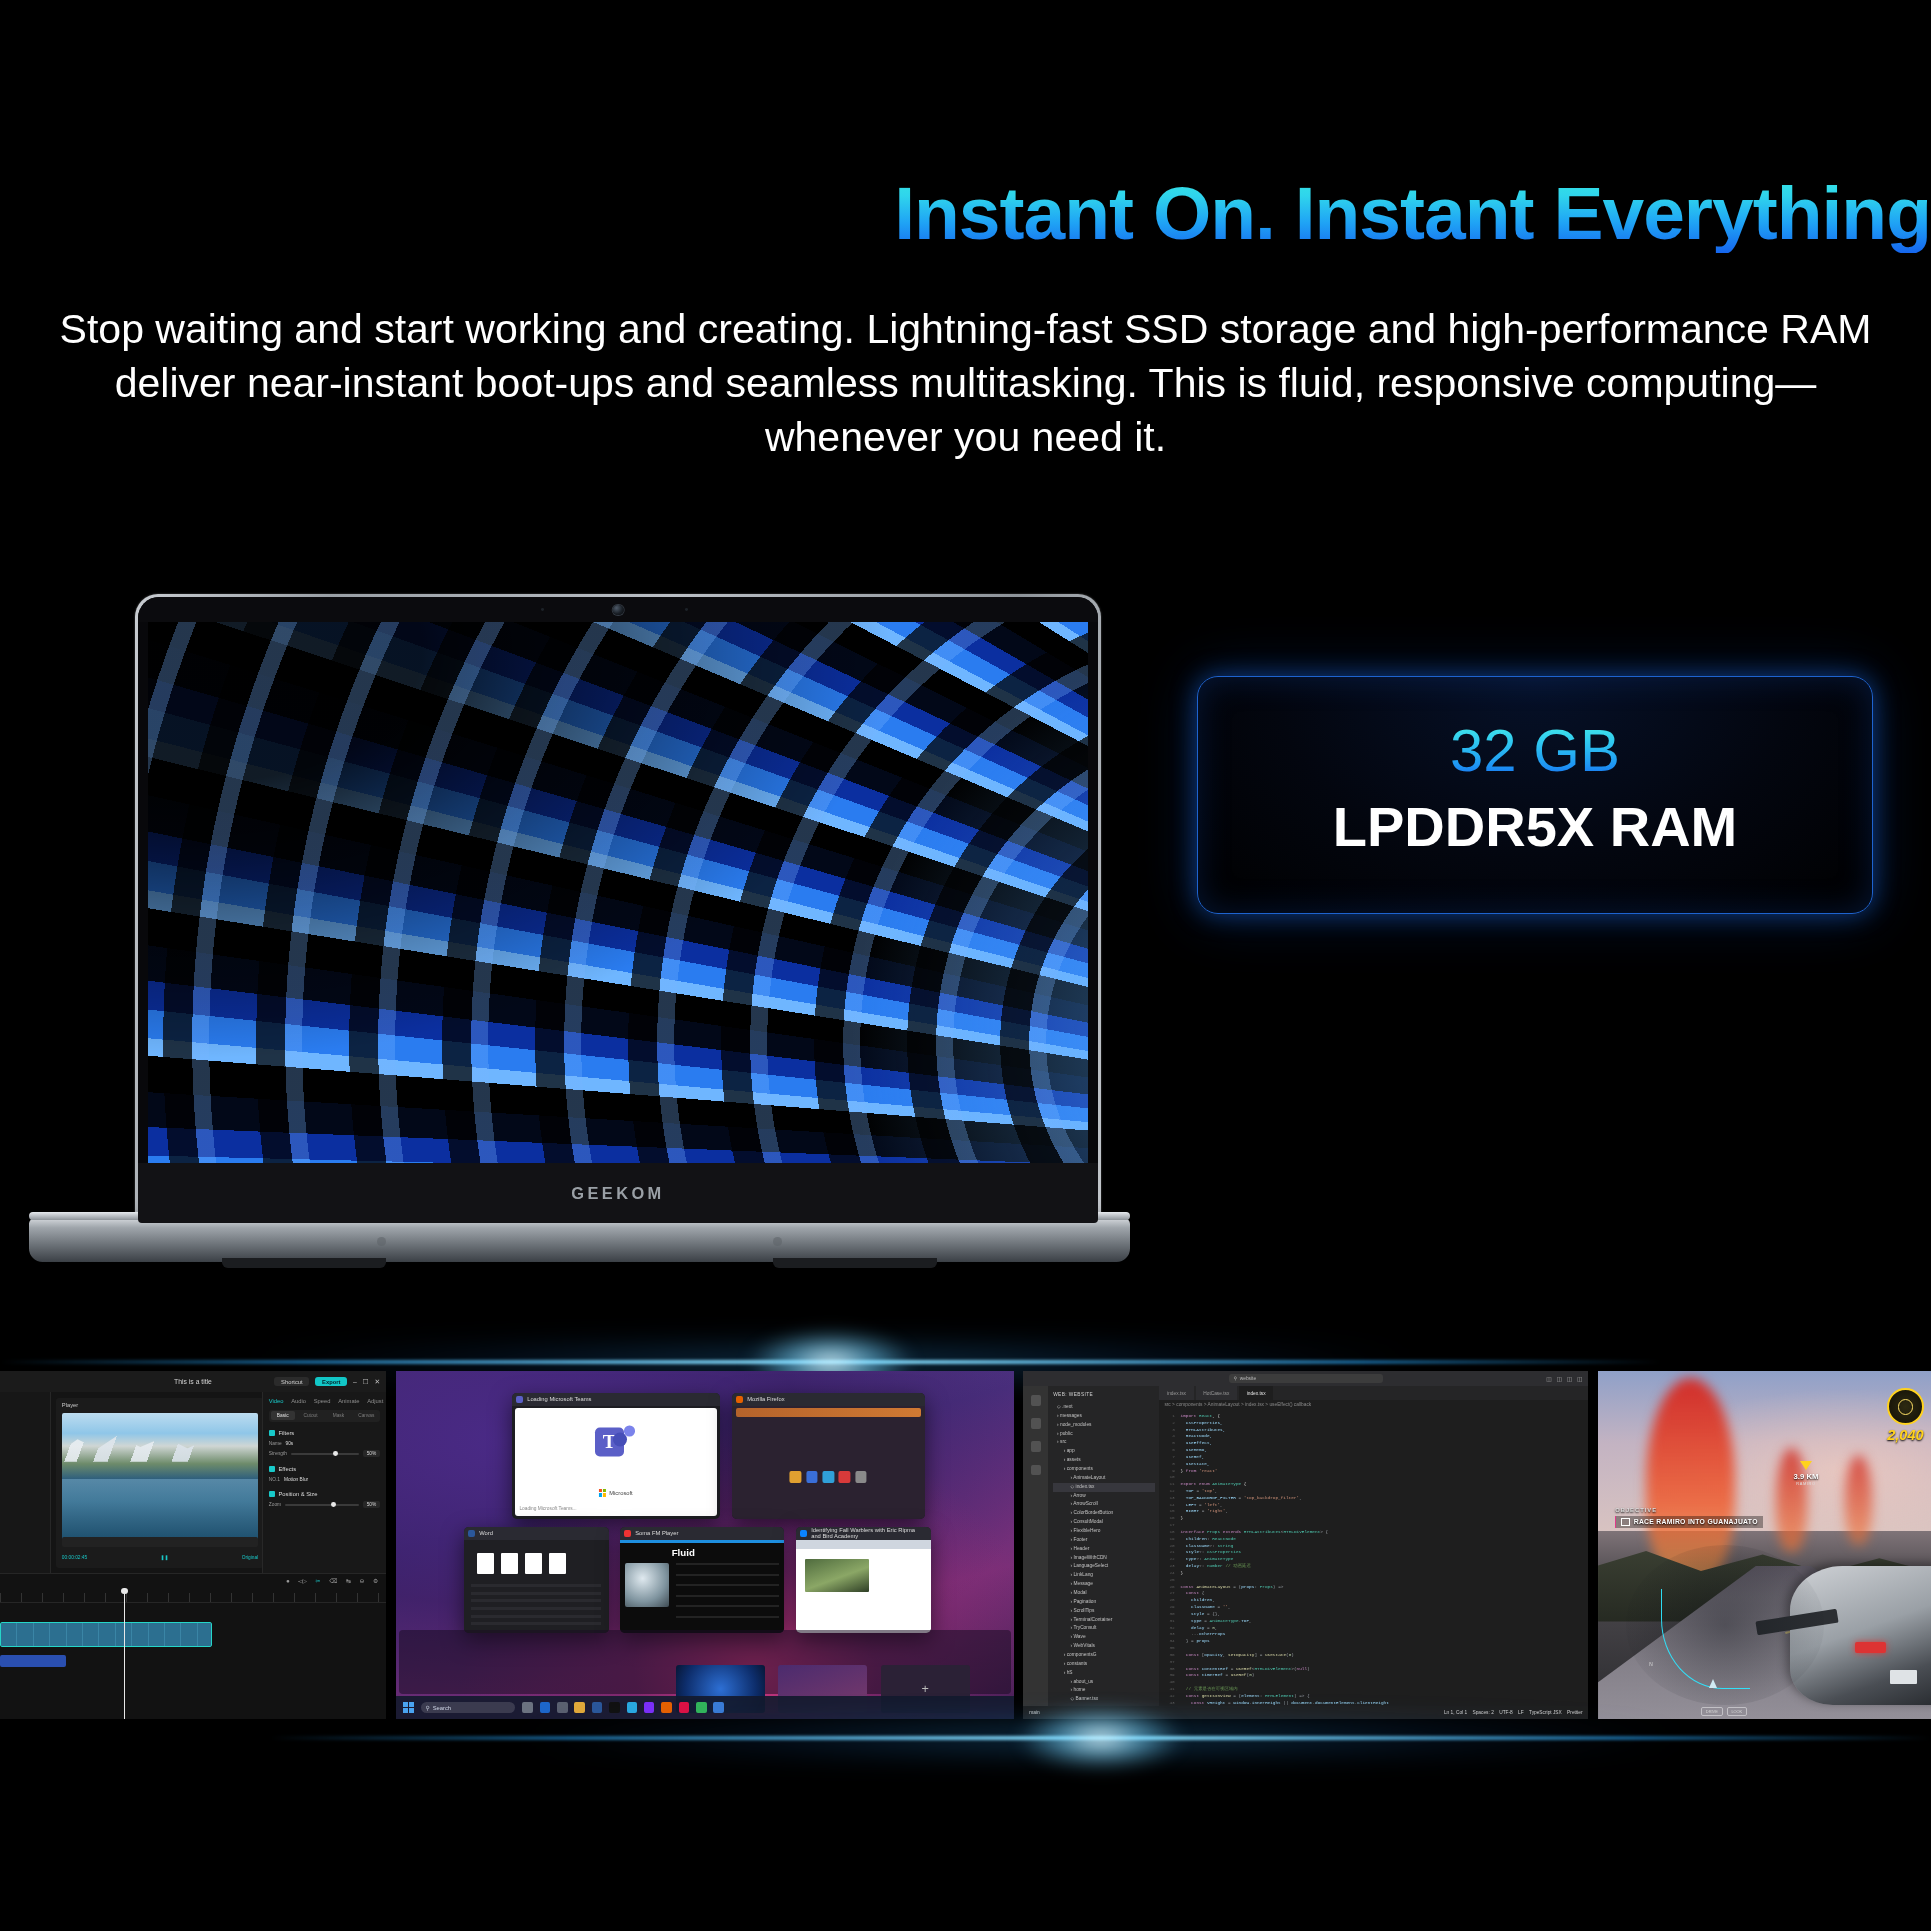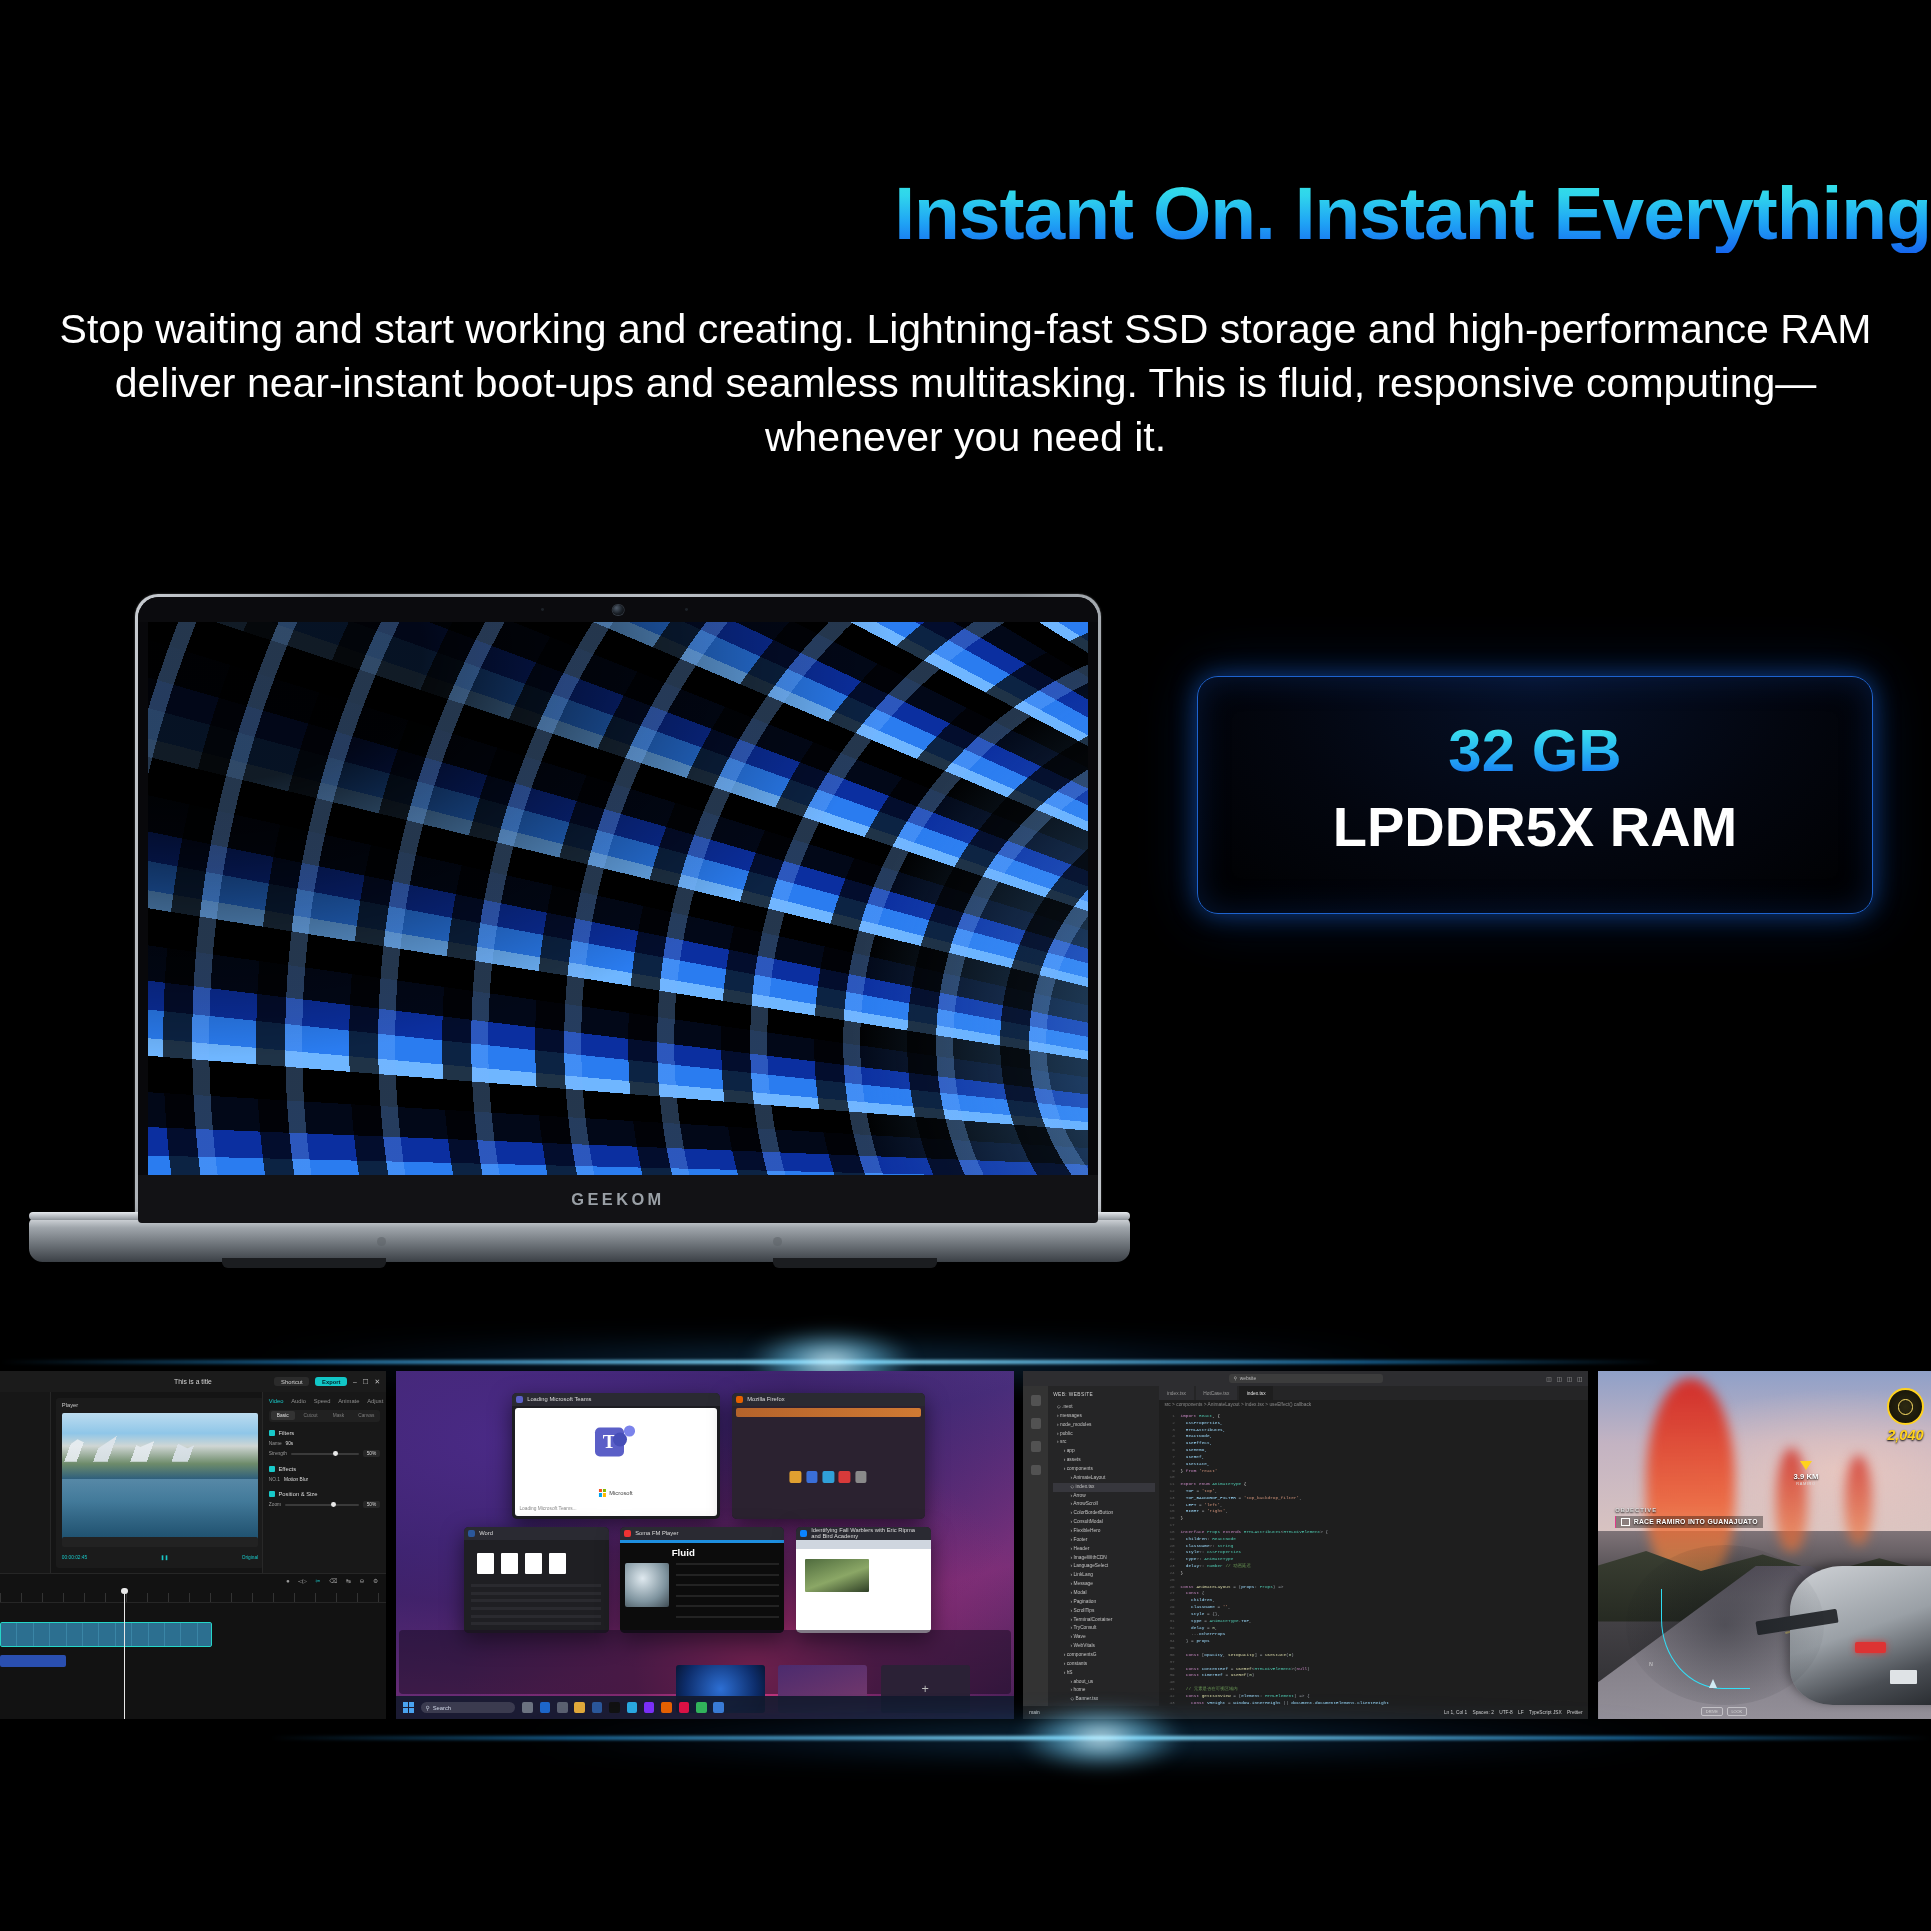--- a/index.html
+++ b/index.html
@@ -78,21 +78,21 @@
       repeating-radial-gradient(circle at 118% 76%,
         rgba(255,255,255,0) 0 25px,
         rgba(120,180,255,.30) 25px 42px,
         rgba(0,0,0,.72) 42px 71px,
         rgba(0,0,0,0) 71px 93px),
       radial-gradient(circle at 118% 76%, rgba(190,225,255,.85) 0 58px, rgba(90,170,255,.35) 154px, rgba(0,0,0,0) 406px),
       radial-gradient(ellipse at 5% 5%, rgba(0,0,0,.85) 0 18%, rgba(0,0,0,0) 55%);
     mix-blend-mode:normal;
   }
   .chin{
-    position:absolute;left:0;bottom:0;width:100%;height:48px;
+    position:absolute;left:0;bottom:0;width:100%;height:60px;
     background:#121215;display:flex;align-items:center;justify-content:center;z-index:6;
   }
   .brand{
     color:#9aa0a6;font-size:16.4px;letter-spacing:3.4px;font-weight:600;
   }
   .base{
     position:absolute;left:0;bottom:27px;width:1101px;height:44px;
     border-radius:5.8px 5.8px 13.5px 13.5px;
     background:linear-gradient(180deg,#d5d9dd 0%,#9fa5ab 22%,#6d7379 60%,#3b4046 100%);
     box-shadow:0 9.7px 25px rgba(0,0,0,.9);
@@ -118,21 +118,21 @@
   .card{
     position:relative;width:676px;box-sizing:border-box;
     border:1.9px solid #1e63cf;border-radius:21px;
     background:radial-gradient(ellipse at 50% 0%, #061129 0%, #03060f 55%, #000 100%);
     box-shadow:0 0 25px rgba(26,99,214,.55), 0 0 58px rgba(20,80,190,.30),
                inset 0 0 33px rgba(16,70,170,.30);
     padding:42px 35px 39px;text-align:center;
   }
   .card + .card{margin-top:62px;}
   .card-value{
-    font-size:60px;font-weight:700;line-height:1.05;margin:0 0 13.5px;
+    font-size:60px;font-weight:400;line-height:1.05;margin:0 0 13.5px;
     background:linear-gradient(180deg,#49f0e6 0%,#30cbf0 35%,#1f9bf4 70%,#1566ee 100%);
     -webkit-background-clip:text;background-clip:text;
     color:transparent;-webkit-text-fill-color:transparent;
   }
   .card-title{font-size:56px;color:#fff;font-weight:700;line-height:1.1;margin:0 0 17.4px;}
   .card-sub{font-size:35px;color:#9b9b9b;font-weight:400;line-height:1.2;margin:0;}
 
   
   .glow{position:absolute;height:126px;pointer-events:none;}
   .glow .core{

